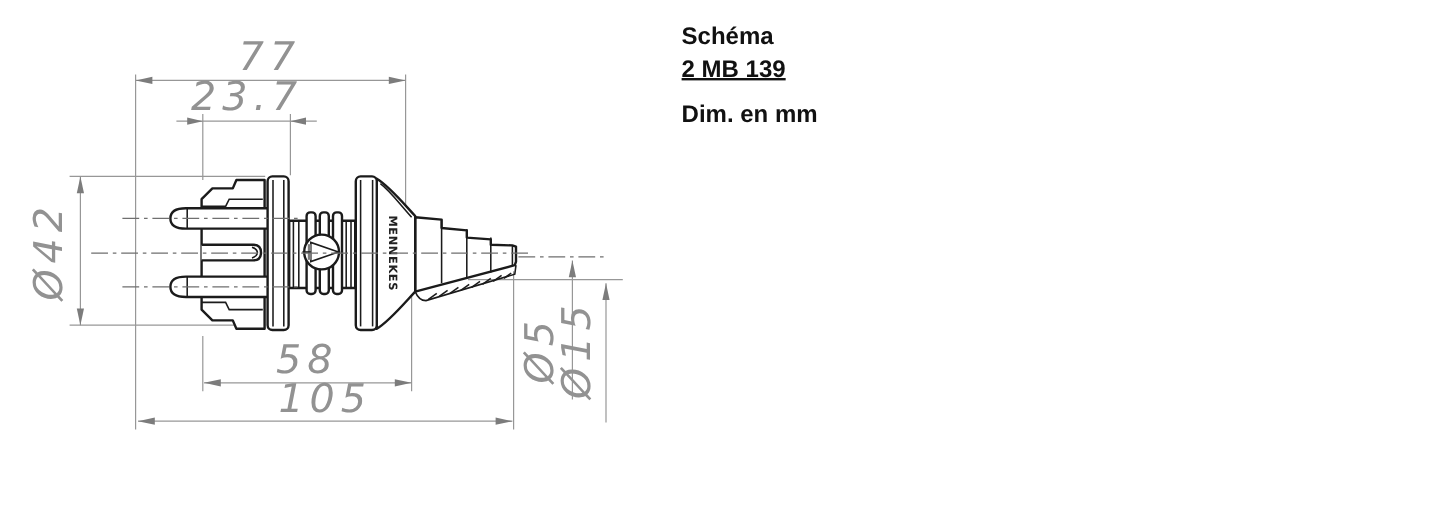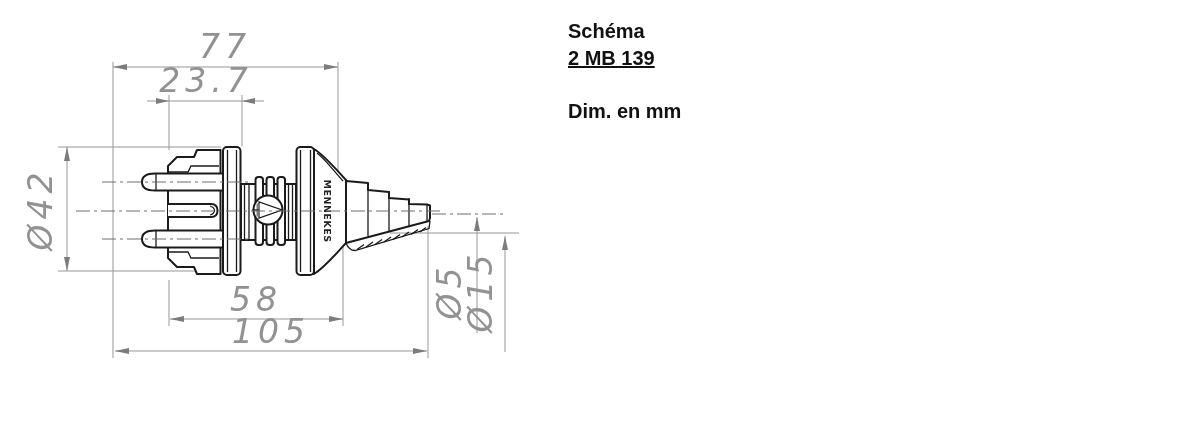--- a/index.html
+++ b/index.html
@@ -1,20 +1,20 @@
 <!DOCTYPE html>
 <html><head>
 <meta charset="utf-8">
 <style>
   html,body{margin:0;padding:0;background:#ffffff;}
   .canvas{position:relative;width:1200px;height:427px;background:#ffffff;overflow:hidden;
           font-family:"Liberation Sans", sans-serif;}
   .titleblock{position:absolute;left:568px;top:0;width:300px;color:#111;}
   .titleline{position:absolute;left:0;font-weight:bold;font-size:20px;line-height:24px;white-space:nowrap;text-align:center;}
-  .t1{top:19px;} .t2{top:46px;text-decoration:underline;} .t3{top:99px;}
+  .t1{top:19px;} .t2{top:46px;text-decoration:underline;} .t3{top:84px;}
   svg{position:absolute;left:0;top:0;}
   .blkf{stroke:#1b1b1b;stroke-width:2;fill:#ffffff;stroke-linejoin:round;}
   .blk1{stroke:#1b1b1b;stroke-width:1.3;fill:none;}
   .dim{stroke:#979797;stroke-width:1;fill:none;}
   .ctr{stroke:#6f6f6f;stroke-width:1;fill:none;stroke-dasharray:14 4 3 4;}
   .arr{fill:#7c7c7c;stroke:none;}
   .dimtxt{font-family:"DejaVu Sans", sans-serif;font-style:italic;font-size:33px;
           letter-spacing:5px;fill:#929292;}
   .brandtxt{font-family:"DejaVu Sans", sans-serif;font-weight:bold;font-size:9.5px;
             letter-spacing:.5px;fill:#222;}

